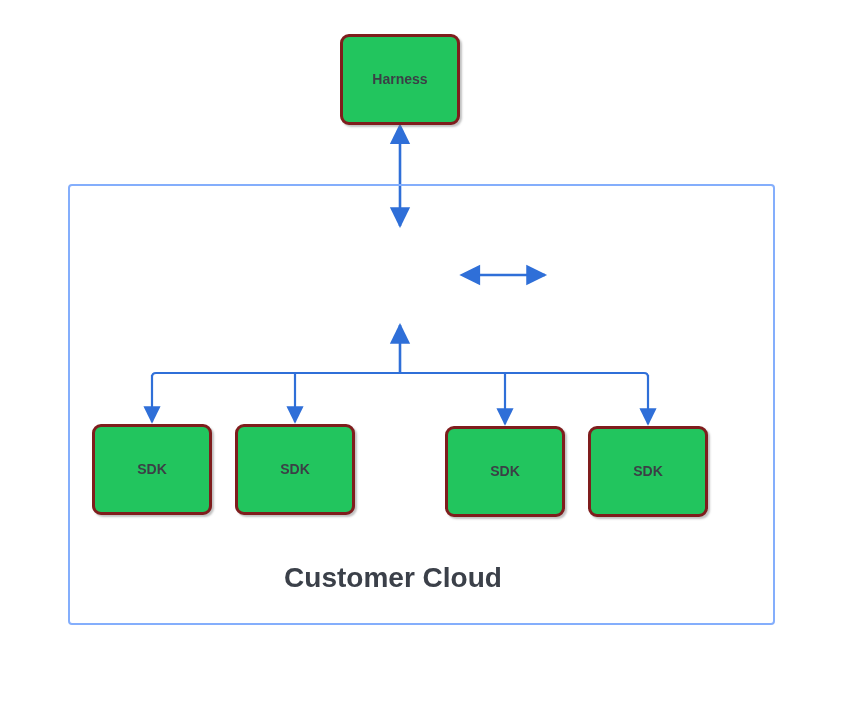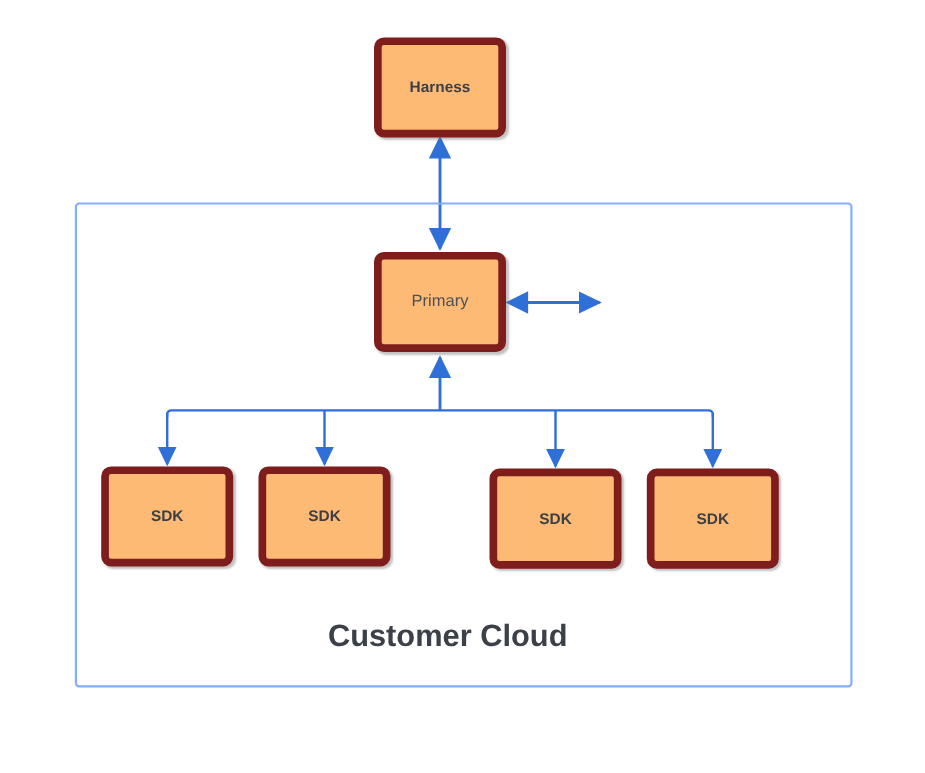--- a/index.html
+++ b/index.html
@@ -28,22 +28,22 @@
   .node {
     position: absolute;
     box-sizing: border-box;
     display: flex;
     align-items: center;
     justify-content: center;
     text-align: center;
     line-height: 1.1;
   }
   .box {
-    background: #fdba74;
-    border: 7px solid #7f1d1d;
+    background: #22c55e;
+    border: 3px solid #7f1d1d;
     border-radius: 9px;
     box-shadow: 2px 2px 2px rgba(120,120,120,0.45);
     color: #3b3f46;
     font-size: 14px;
     font-weight: bold;
   }
   .box.regular {
     font-weight: normal;
     font-size: 15px;
     color: #4b4f58;
@@ -55,21 +55,20 @@
     border-radius: 4px;
     background: transparent;
   }
   .container-label {
     position: absolute;
     text-align: center;
     color: #3b4049;
     font-size: 28px;
     font-weight: bold;
     letter-spacing: 0px;
-    padding-left: 14px;
   }
   .cylinder {
     position: absolute;
   }
 </style>
 </head>
 <body>
 
 <div id="canvas">
 
@@ -97,23 +96,20 @@
     <line x1="648" y1="375" x2="648" y2="424" stroke="#2f6fd8" stroke-width="2.2" marker-end="url(#arrowEnd)"></line>
   </svg>
 
   <div class="container-box" style="left:68px; top:184px; width:707px; height:441px;"></div>
   <div class="container-label" style="left:68px; top:562px; width:650px;">Customer Cloud</div>
 
   <div class="node box" style="left:340px; top:34px; width:120px; height:91px;">
     <span>Harness</span>
   </div>
 
-  <div class="node box regular" style="left:340px; top:229px; width:120px; height:91px;">
-    <span>Primary</span>
-  </div>
 
 
   <div class="node box" style="left:92px; top:424px; width:120px; height:91px;">
     <span>SDK</span>
   </div>
   <div class="node box" style="left:235px; top:424px; width:120px; height:91px;">
     <span>SDK</span>
   </div>
   <div class="node box" style="left:445px; top:426px; width:120px; height:91px;">
     <span>SDK</span>

